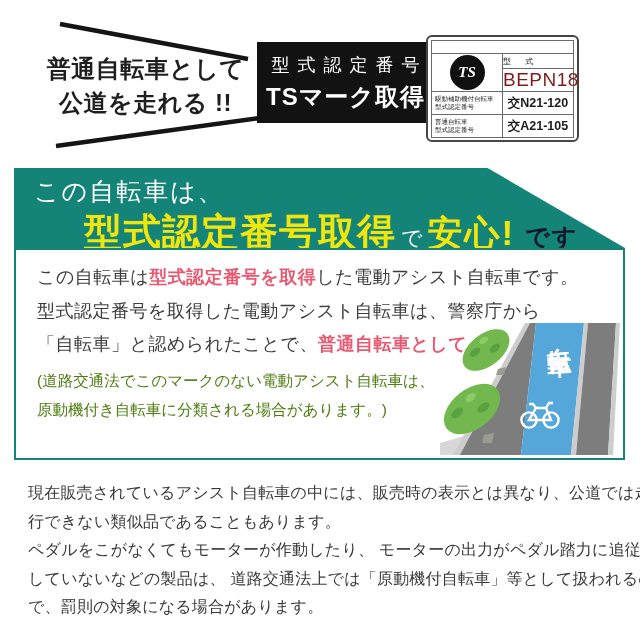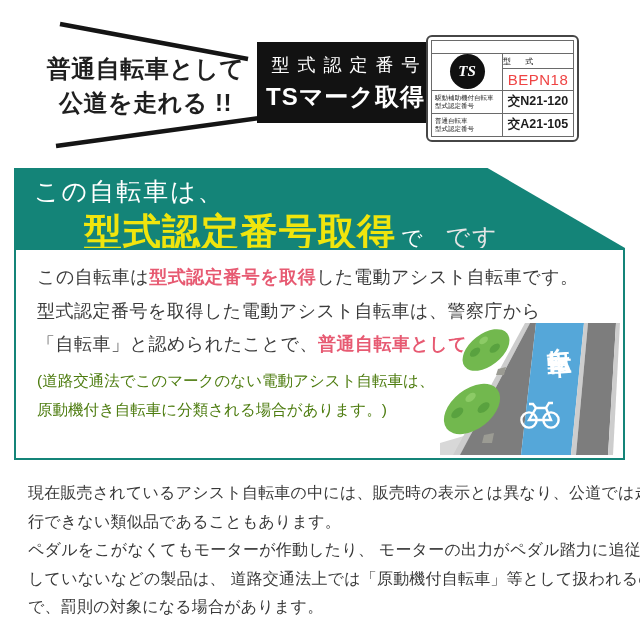--- a/index.html
+++ b/index.html
@@ -27,33 +27,33 @@
   .cert{position:absolute;left:426px;top:35px;width:153px;height:107px;background:#fff;
     border:2px solid #464646;border-radius:6px;padding:3px;}
   .cert table{width:100%;height:100%;border-collapse:collapse;table-layout:fixed;}
   .cert td{border:1px solid #6a6a6a;vertical-align:middle;}
   .c-empty{height:13px;}
   .c-logo{width:62px;text-align:center;}
   .logo-circle{width:35px;height:35px;border-radius:50%;background:#101010;color:#fff;
     display:inline-flex;align-items:center;justify-content:center;
     font-family:"Liberation Serif","DejaVu Serif",serif;font-weight:700;font-size:15px;font-style:italic;}
   .c-mlabel{height:15px;text-align:left;font-size:8px;letter-spacing:6px;color:#222;margin-left:16px;}
-  .c-mvalue{height:21px;text-align:center;font-size:15px;color:#ef4444;letter-spacing:.5px;}
+  .c-mvalue{height:21px;text-align:center;font-size:19px;color:#7f1d1d;letter-spacing:.5px;}
   .c-slabel{font-size:6.5px;line-height:8px;color:#222;padding-left:3px;}
   .c-value{text-align:center;font-size:12.5px;font-weight:700;color:#1c1c1c;height:23px;}
 
   
   .ribbon{position:absolute;left:14px;top:168px;width:611px;height:80px;background:var(--teal);
     clip-path:polygon(0 0,77.5% 0,100% 100%,0 100%);padding:7px 0 0 20px;}
   .ribbon-l1{font-size:25px;color:#fff;font-weight:500;letter-spacing:2px;}
   .ribbon-l2{display:flex;align-items:baseline;margin-left:50px;margin-top:-1px;white-space:nowrap;}
   .rb-em1{font-size:38px;color:var(--yellow);font-weight:600;letter-spacing:1px;}
   .rb-mid{font-size:21px;color:#fff;font-weight:500;margin:0 5px;}
   .rb-em2{font-size:35px;color:var(--yellow);font-weight:900;letter-spacing:2px;}
-  .rb-tail{font-size:24px;color:#e5e5e5;font-weight:400;letter-spacing:2px;margin-left:18px;}
+  .rb-tail{font-size:24px;color:#0f172a;font-weight:700;letter-spacing:2px;margin-left:10px;}
 
   
   .info{position:absolute;left:14px;top:248px;width:611px;height:212px;background:#fff;
     border:2px solid var(--teal);}
   .info-text{position:absolute;left:21px;top:11px;font-size:18px;line-height:33.5px;
     letter-spacing:.5px;font-weight:500;color:var(--body);white-space:nowrap;}
   .em{color:var(--pink);font-weight:700;}
   .note{font-size:15.5px;line-height:29px;font-weight:400;letter-spacing:0;color:#4d7c0f;}
   .note.first{margin-top:4px;}
 
@@ -121,20 +121,21 @@
       </tr>
     </tbody>
       </table>
   </div>
 
   <div class="ribbon">
     <div class="ribbon-l1">この自転車は、</div>
     <div class="ribbon-l2">
       <span class="rb-em1">型式認定番号取得</span>
       <span class="rb-mid">で</span>
+      <span class="rb-em2">安心!</span>
       <span class="rb-tail">です</span>
     </div>
   </div>
 
   <div class="info">
     <div class="info-text">
       <div>
         <span>この自転車は</span><span class="em">型式認定番号を取得</span><span>した電動アシスト自転車です。</span>
       </div>
       <div>型式認定番号を取得した電動アシスト自転車は、警察庁から</div>

